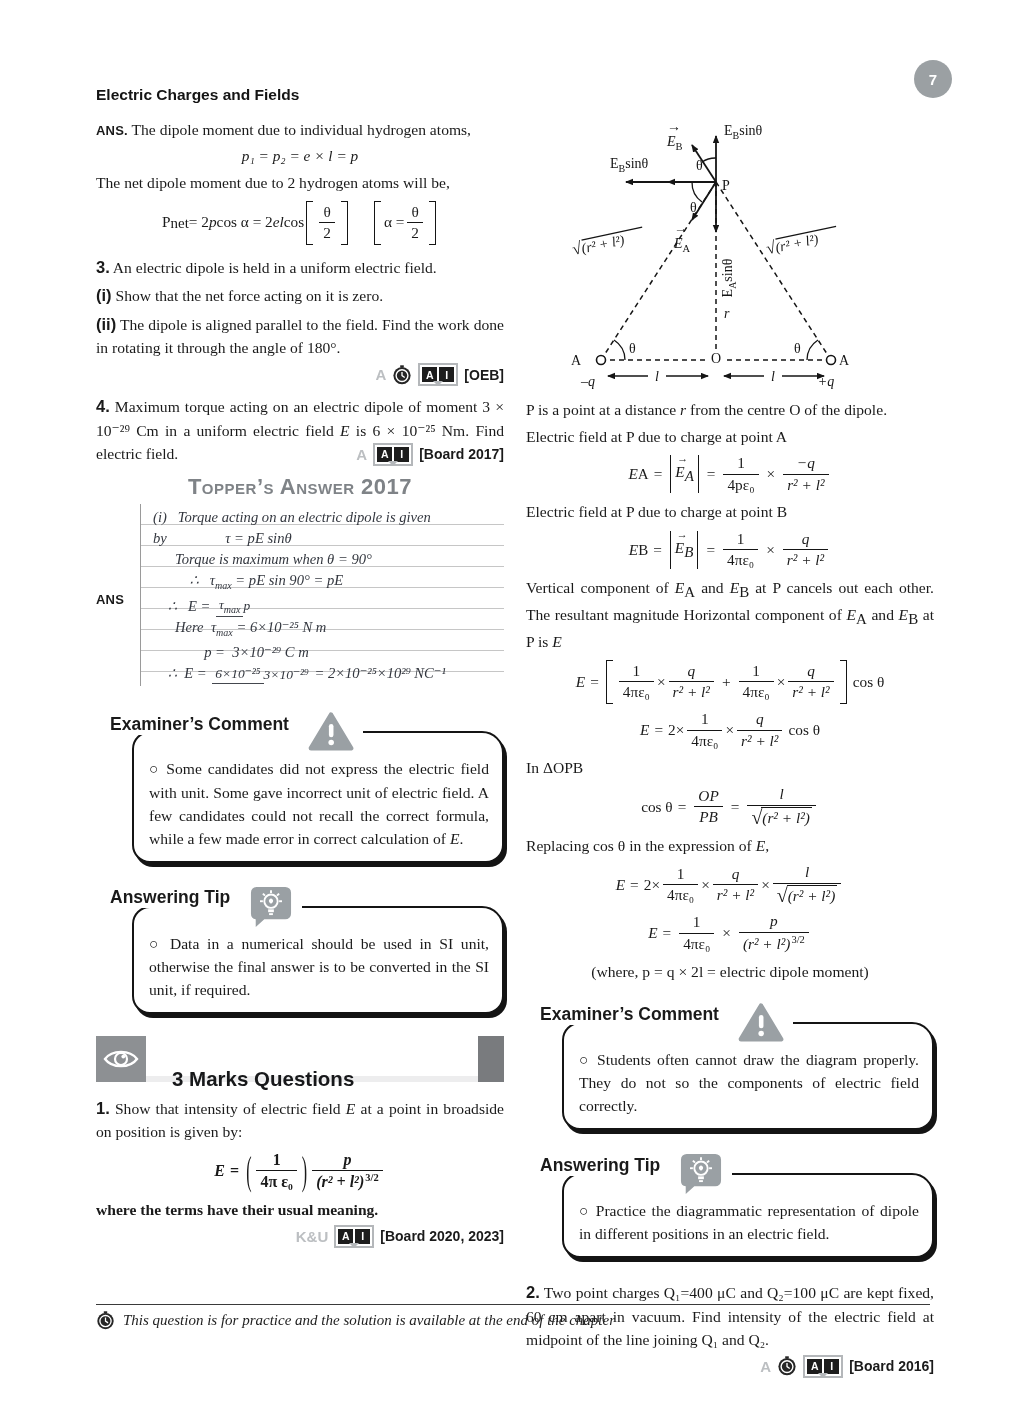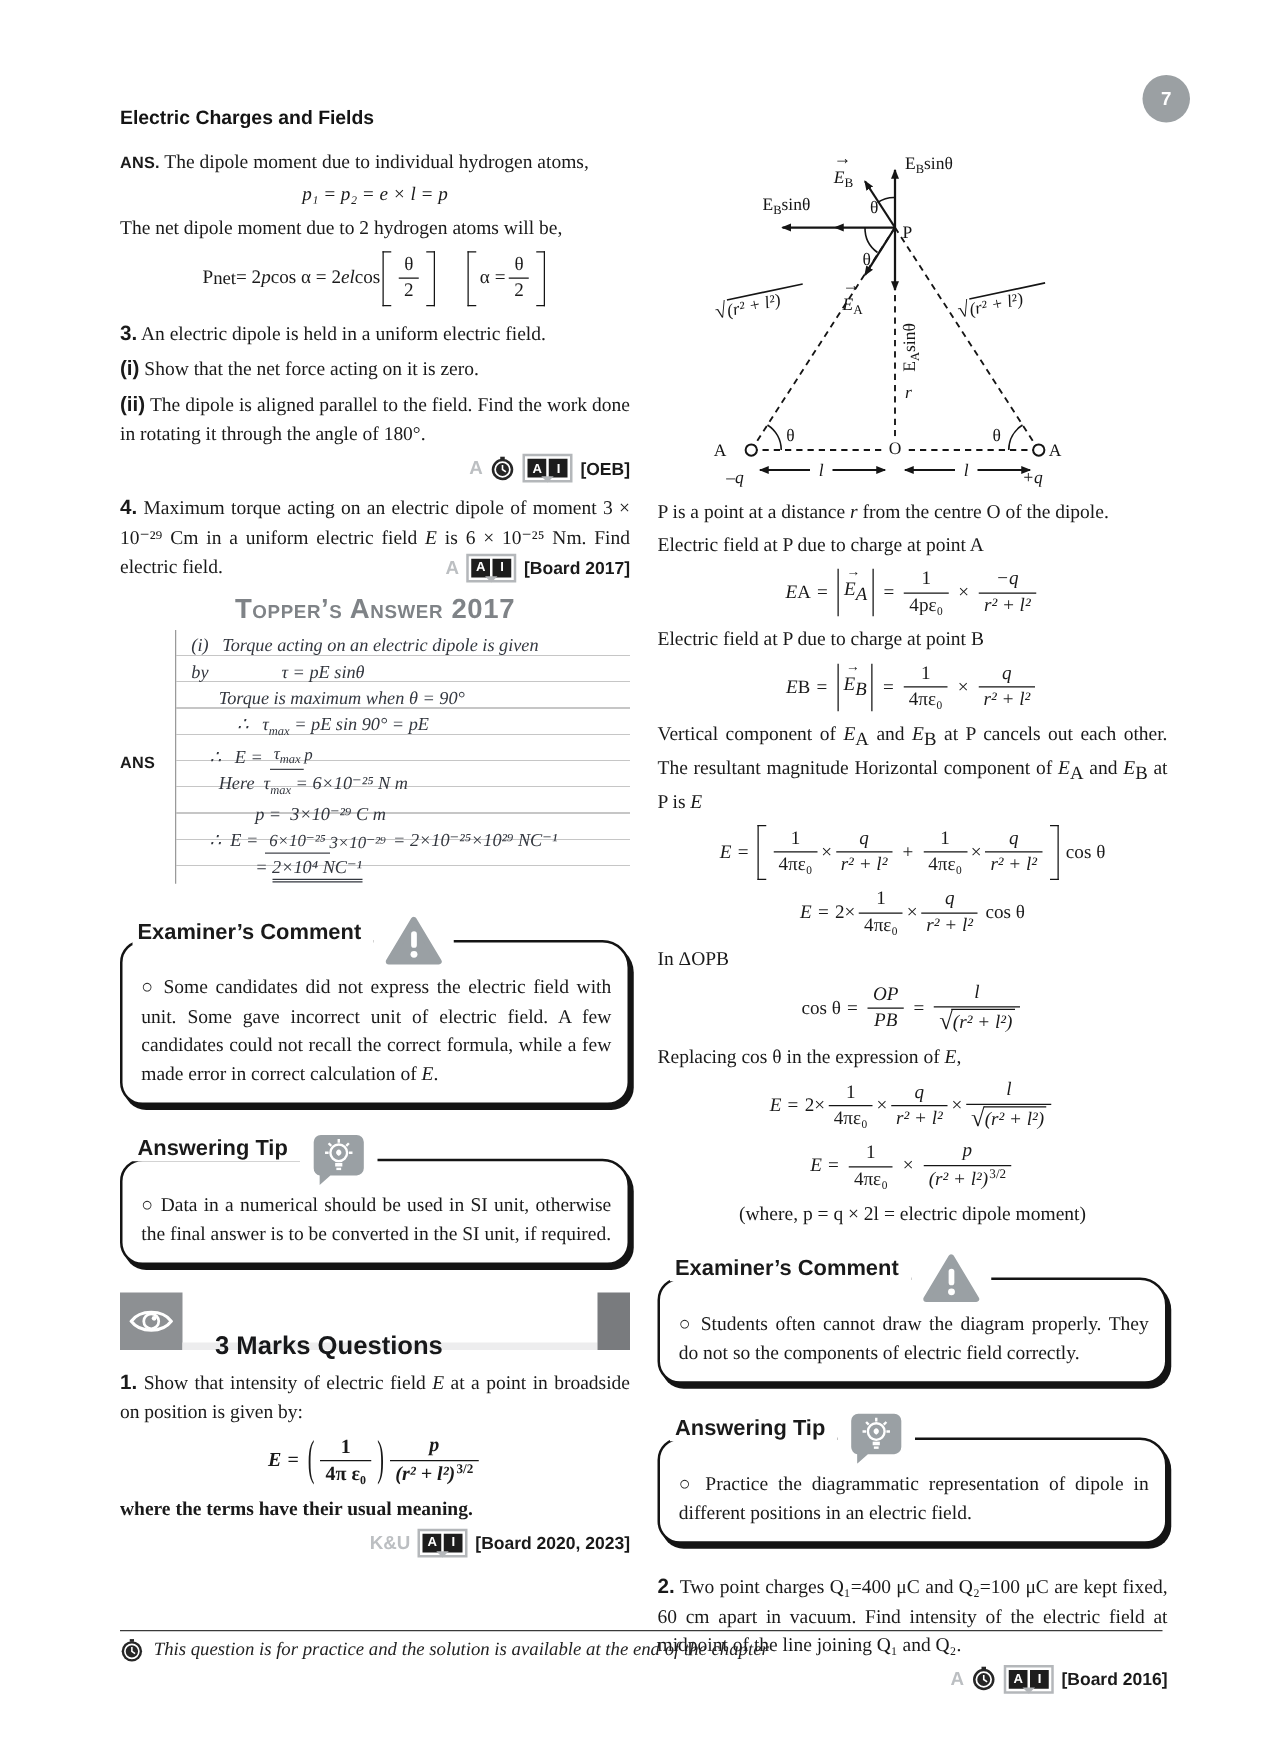--- a/index.html
+++ b/index.html
@@ -72,21 +72,21 @@
   .hfrac .hd{padding-top:1px;}
   .dunder{border-bottom:3.5px double #33373f;padding-bottom:1px;}
 
   
   .cwrap{margin:20px 0 22px;}
   .chead{display:flex;align-items:center;margin:0 0 -21px 10px;position:relative;z-index:2;}
   .ctitle{font-family:"Liberation Sans","DejaVu Sans",sans-serif;font-weight:bold;font-size:17.5px;
           background:#fff;padding:0 10px 0 4px;position:relative;top:-8px;}
   .cicon{background:#fff;padding:0 9px;display:flex;}
   .cbox{border:2.4px solid #141414;border-radius:18px 22px 18px 18px;box-shadow:3px 4px 0 0 #141414;
-        background:#fff;padding:24px 13px 11px 15px;}
+        background:#fff;padding:24px 13px 11px 15px;margin-left:36px;}
   .cbox p{margin:0;}
 
   
   .secbar{display:flex;align-items:stretch;height:46px;margin:16px 0 14px;}
   .seceye{width:50px;background:#8d9093;display:flex;align-items:center;justify-content:center;}
   .sectitle{flex:1;background:#ededee;display:flex;align-items:center;padding-left:26px;
             font-family:"Liberation Sans","DejaVu Sans",sans-serif;font-weight:bold;font-size:20.5px;color:#17181a;margin-top:40px;}
   .secend{width:26px;background:#797b7e;}
 
   
@@ -188,21 +188,20 @@
         <b class="anslbl hwans">ANS</b>
         <div class="hw">
           <div><span>(i)   Torque acting on an electric dipole is given</span></div>
           <div><span>by                τ = pE sinθ</span></div>
           <div><span>      Torque is maximum when θ = 90°</span></div>
           <div><span>          ∴   τ</span><sub class="hsub">max</sub><span> = pE sin 90° = pE</span></div>
           <div><span>    ∴   E = </span><span class="hfrac"><span class="hn"><span>τ</span><sub class="hsub">max</sub></span><span class="hd">p</span></span></div>
           <div><span>      Here  τ</span><sub class="hsub">max</sub><span> = 6×10⁻²⁵ N m</span></div>
           <div><span>              p =  3×10⁻²⁹ C m</span></div>
           <div><span>    ∴  E = </span><span class="hfrac"><span class="hn">6×10⁻²⁵</span><span class="hd">3×10⁻²⁹</span></span><span> = 2×10⁻²⁵×10²⁹ NC⁻¹</span></div>
-          <div><span>              = </span><span class="dunder">2×10⁴ NC⁻¹</span></div>
         </div>
       </div>
 
       <div class="cwrap">
         <div class="chead">
           <b class="ctitle">Examiner’s Comment</b>
           <span class="cicon">
             <svg width="46" height="40" viewBox="0 0 48 42">
                 <path d="M24 3 L45 38 H3 Z" fill="#9aa0a4" stroke="#9aa0a4" stroke-width="5" stroke-linejoin="round"></path>
                 <rect x="21.8" y="12.5" width="4.8" height="14" rx="2.4" fill="#ffffff"></rect>

